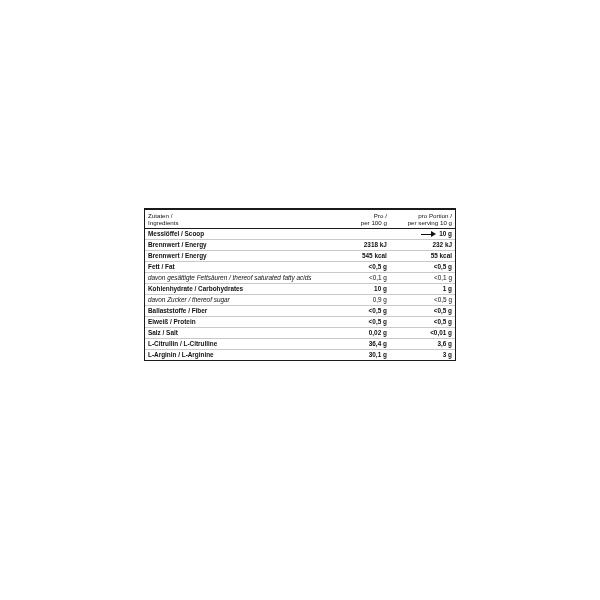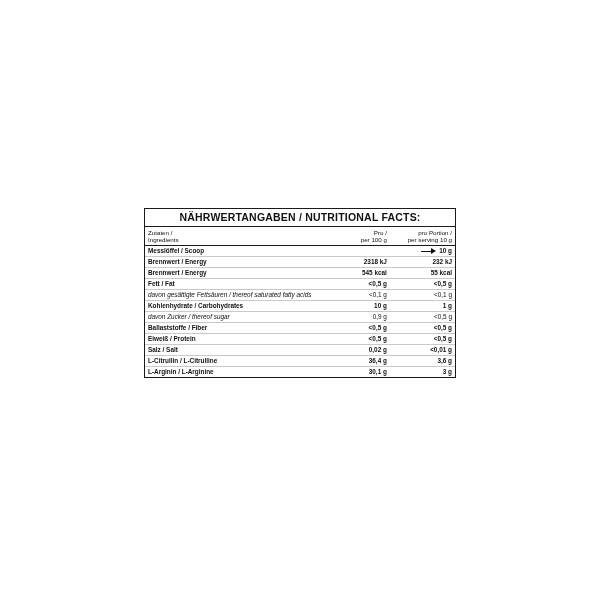--- a/index.html
+++ b/index.html
@@ -110,21 +110,20 @@
     border-left: 5px solid #111111;
     border-top: 3px solid transparent;
     border-bottom: 3px solid transparent;
   }
 </style>
 </head>
 <body>
 
 <div id="panel">
 
-  <div id="title">NÄHRWERTANGABEN / NUTRITIONAL FACTS:</div>
 
   <table class="nutri">
     <colgroup>
       <col class="c-name">
       <col class="c-100">
       <col class="c-serv">
     </colgroup>
     <tbody>
       <tr class="hdr">
         <td class="name-cell">

